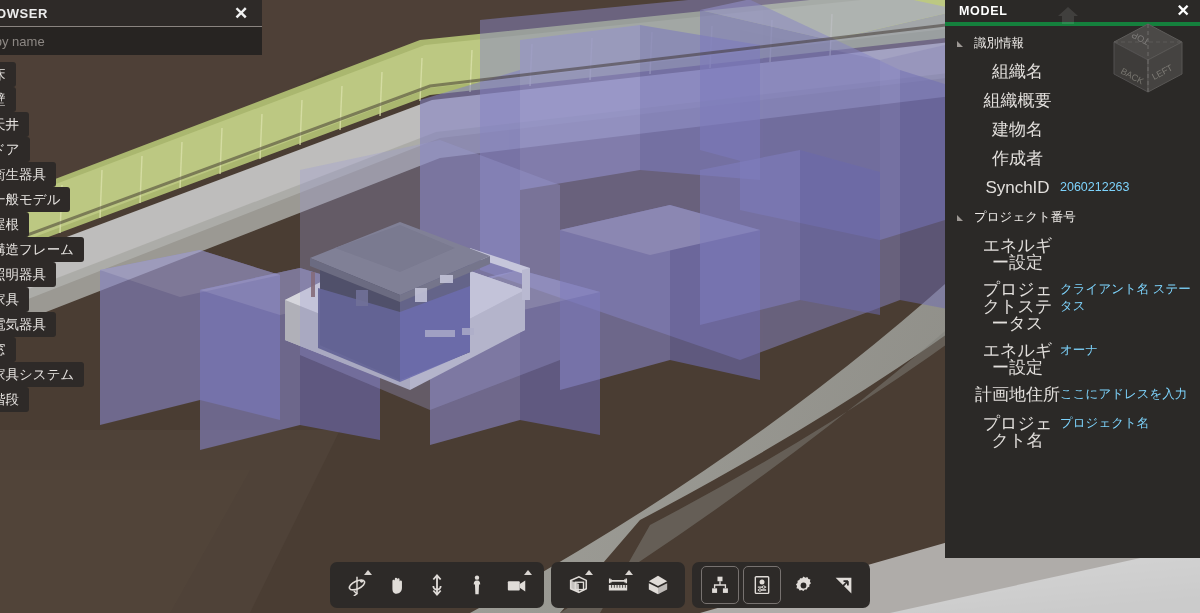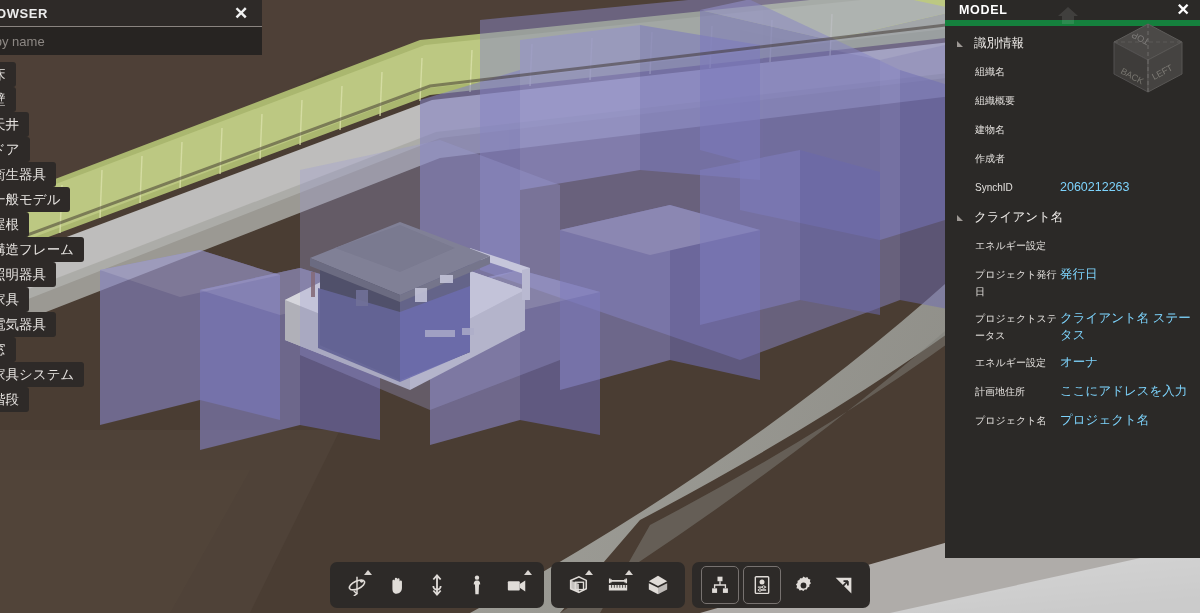--- a/index.html
+++ b/index.html
@@ -51,41 +51,42 @@
   }
   .tree-label { color:#e6e3e0; font-size:13.5px; white-space:nowrap; }
 
   
   #model-panel {
     position:absolute; right:0; top:0; width:255px; height:558px;
     background:#2b2927; overflow:hidden;
   }
   #model-head {
     height:26px; display:flex; align-items:center;
-    padding:0 10px 0 14px; border-bottom:6px solid #15803d;
+    padding:0 10px 0 14px; border-bottom:4px solid #15803d;
     position:relative; z-index:3;
   }
   #model-title { color:#ffffff; font-size:12.5px; font-weight:bold; letter-spacing:.7px; flex:1; }
   #model-close { color:#ffffff; font-size:16px; font-weight:bold; line-height:1; cursor:pointer; }
   #model-body { position:relative; z-index:2; padding-top:3px; }
 
   .grp-row { display:flex; align-items:center; height:29px; padding-left:12px;font-family:Liberation Mono, monospace; }
   .grp-arrow {
     width:0; height:0; margin-right:11px;
     border-left:6px solid #9d9894; border-top:6px solid transparent;
     border-bottom:0; transform:rotate(0deg);
   }
   .grp-label { color:#eeebe8; font-size:12.5px; }
 
   .prop-row {
     display:flex; align-items:flex-start; padding:5px 6px 5px 30px; min-height:29px;
   }
   .prop-key {
-    width:85px; flex:0 0 85px; color:#e2dfdc; font-size:10px; line-height:17px;
+    width:85px; flex:0 0 85px; color:#e2dfdc; font-size:17px; line-height:17px;
     word-break:break-all;
+    text-align:center;
   }
   .prop-val { color:#7dd3fc; font-size:12.5px; line-height:17px; flex:1; word-break:break-all; }
 
   
   #navcube { position:absolute; right:8px; top:18px; width:88px; height:80px; z-index:4; pointer-events:none; }
   #home-icon { position:absolute; right:120px; top:5px; z-index:4; opacity:.13; }
 
   
   #toolbar {
     position:absolute; left:50%; transform:translateX(-50%);
@@ -384,31 +385,27 @@
         <span class="prop-key">作成者</span>
         <span class="prop-val"></span>
       </div>
       <div class="prop-row">
         <span class="prop-key">SynchID</span>
         <span class="prop-val">2060212263</span>
       </div>
 
       <div class="grp-row">
         <span class="grp-arrow"></span>
-        <span class="grp-label">クライアント名</span>
+        <span class="grp-label">プロジェクト番号</span>
       </div>
       <div class="prop-row">
         <span class="prop-key">エネルギー設定</span>
         <span class="prop-val"></span>
       </div>
 
-      <div class="prop-row">
-        <span class="prop-key">プロジェクト発行日</span>
-        <span class="prop-val">発行日</span>
-      </div>
       <div class="prop-row">
         <span class="prop-key">プロジェクトステータス</span>
         <span class="prop-val">クライアント名 ステータス</span>
       </div>
       <div class="prop-row">
         <span class="prop-key">エネルギー設定</span>
         <span class="prop-val">オーナ</span>
       </div>
       <div class="prop-row">
         <span class="prop-key">計画地住所</span>

